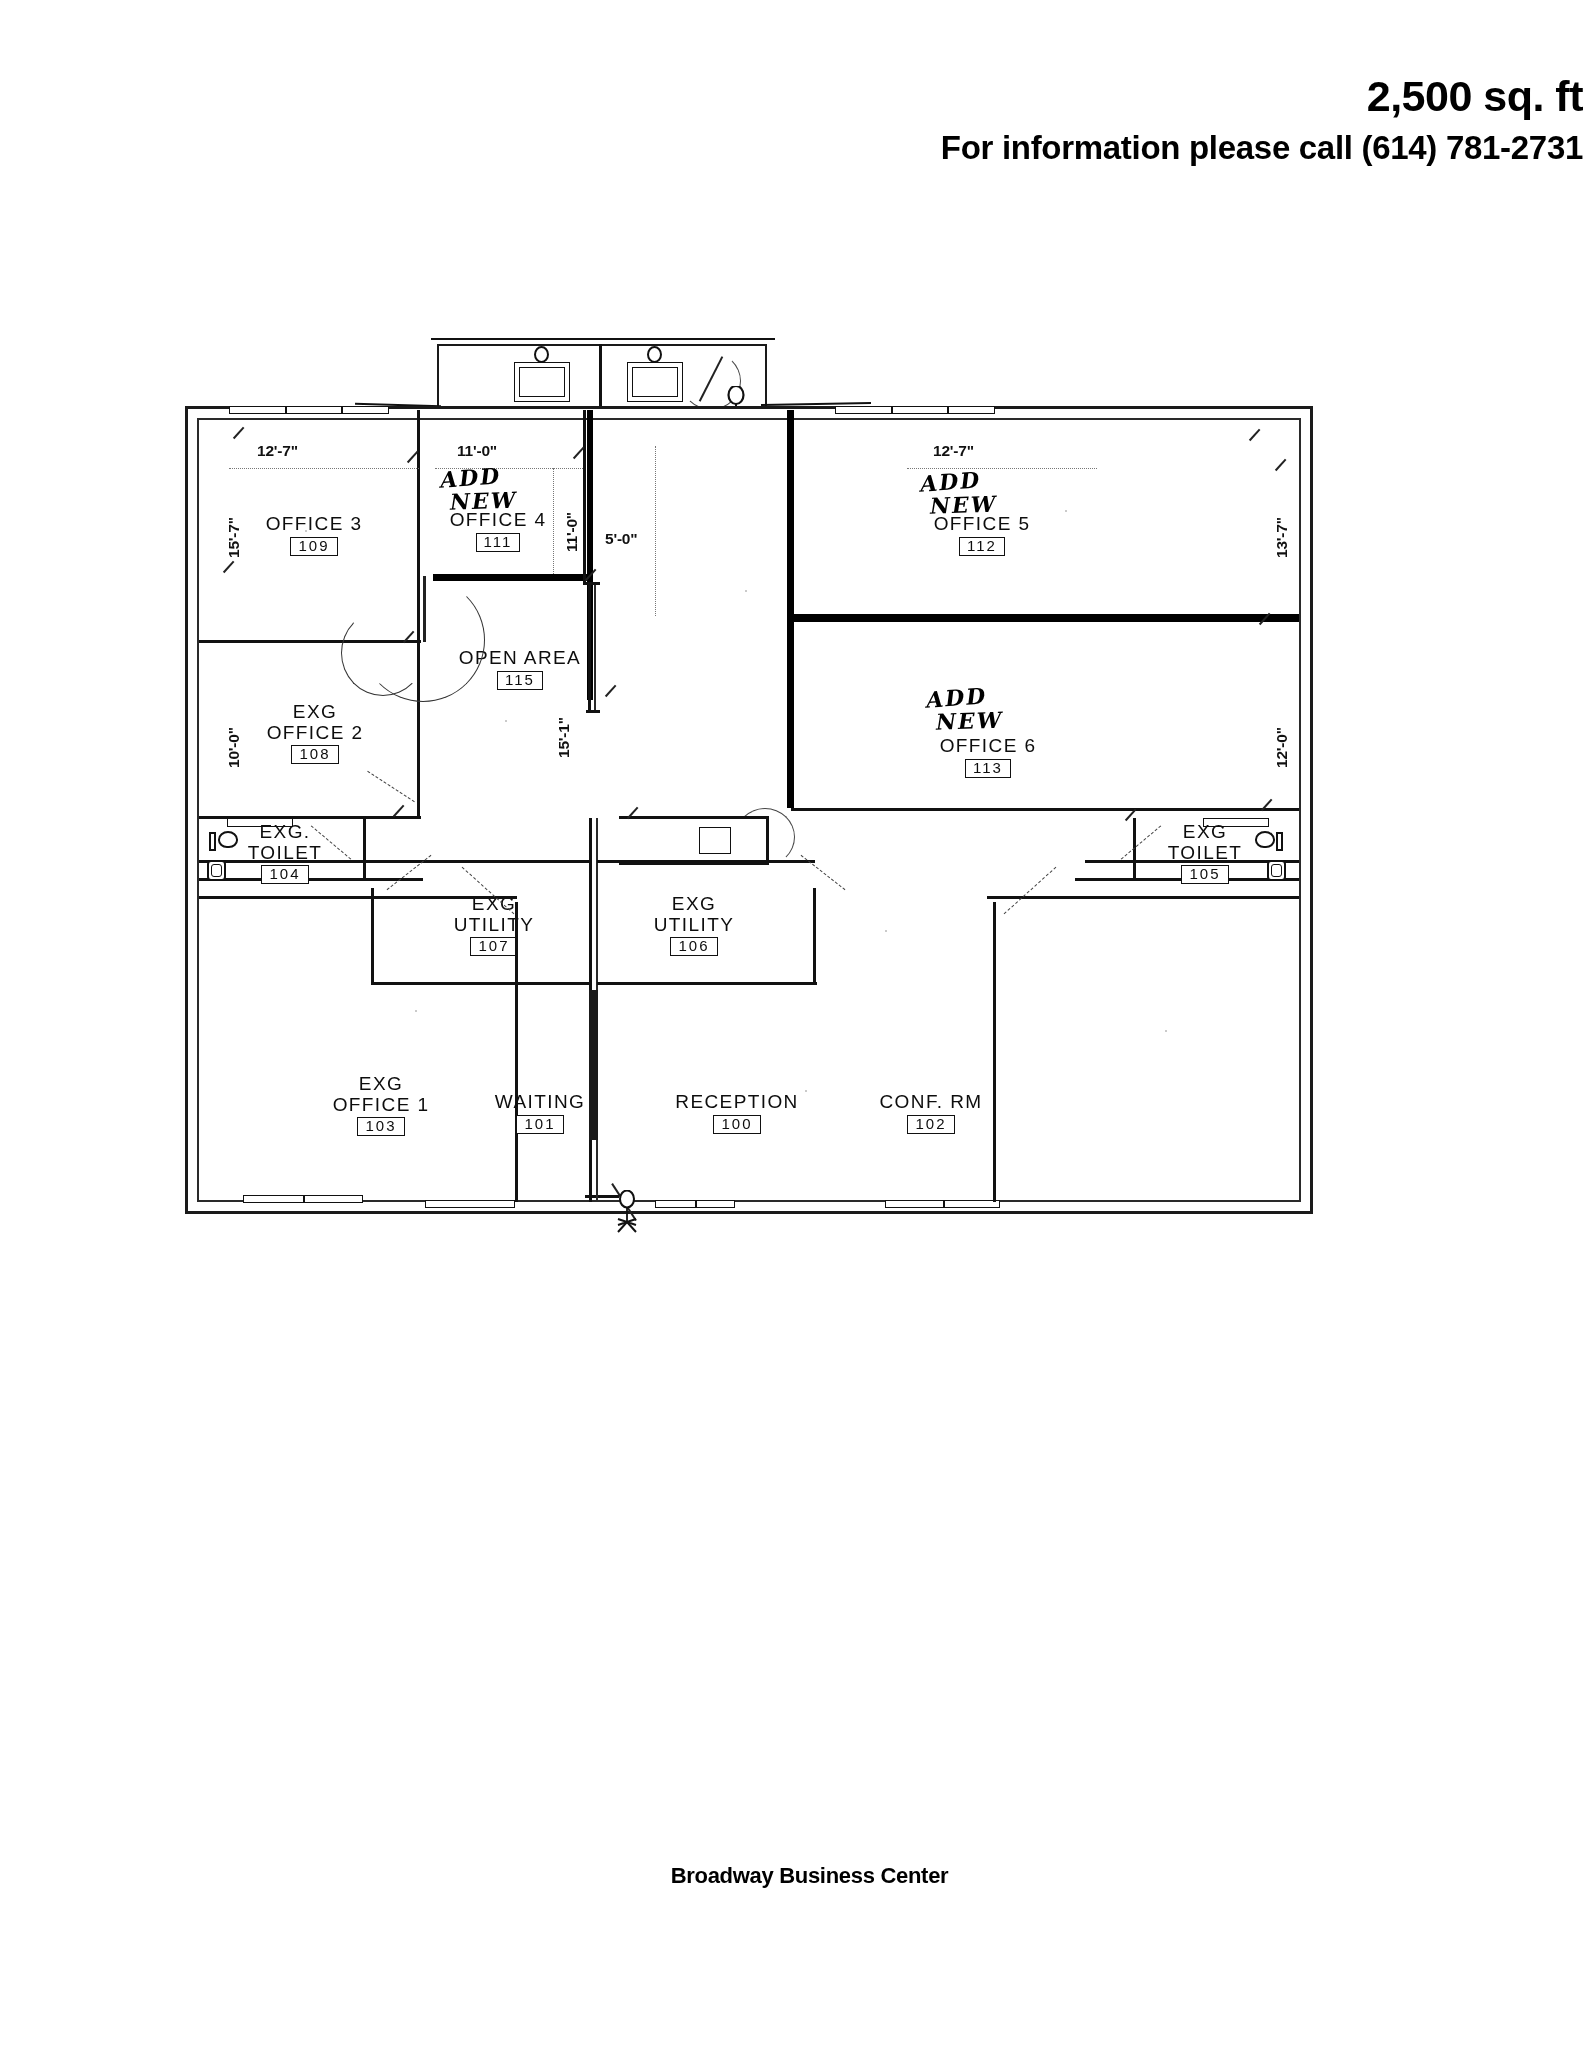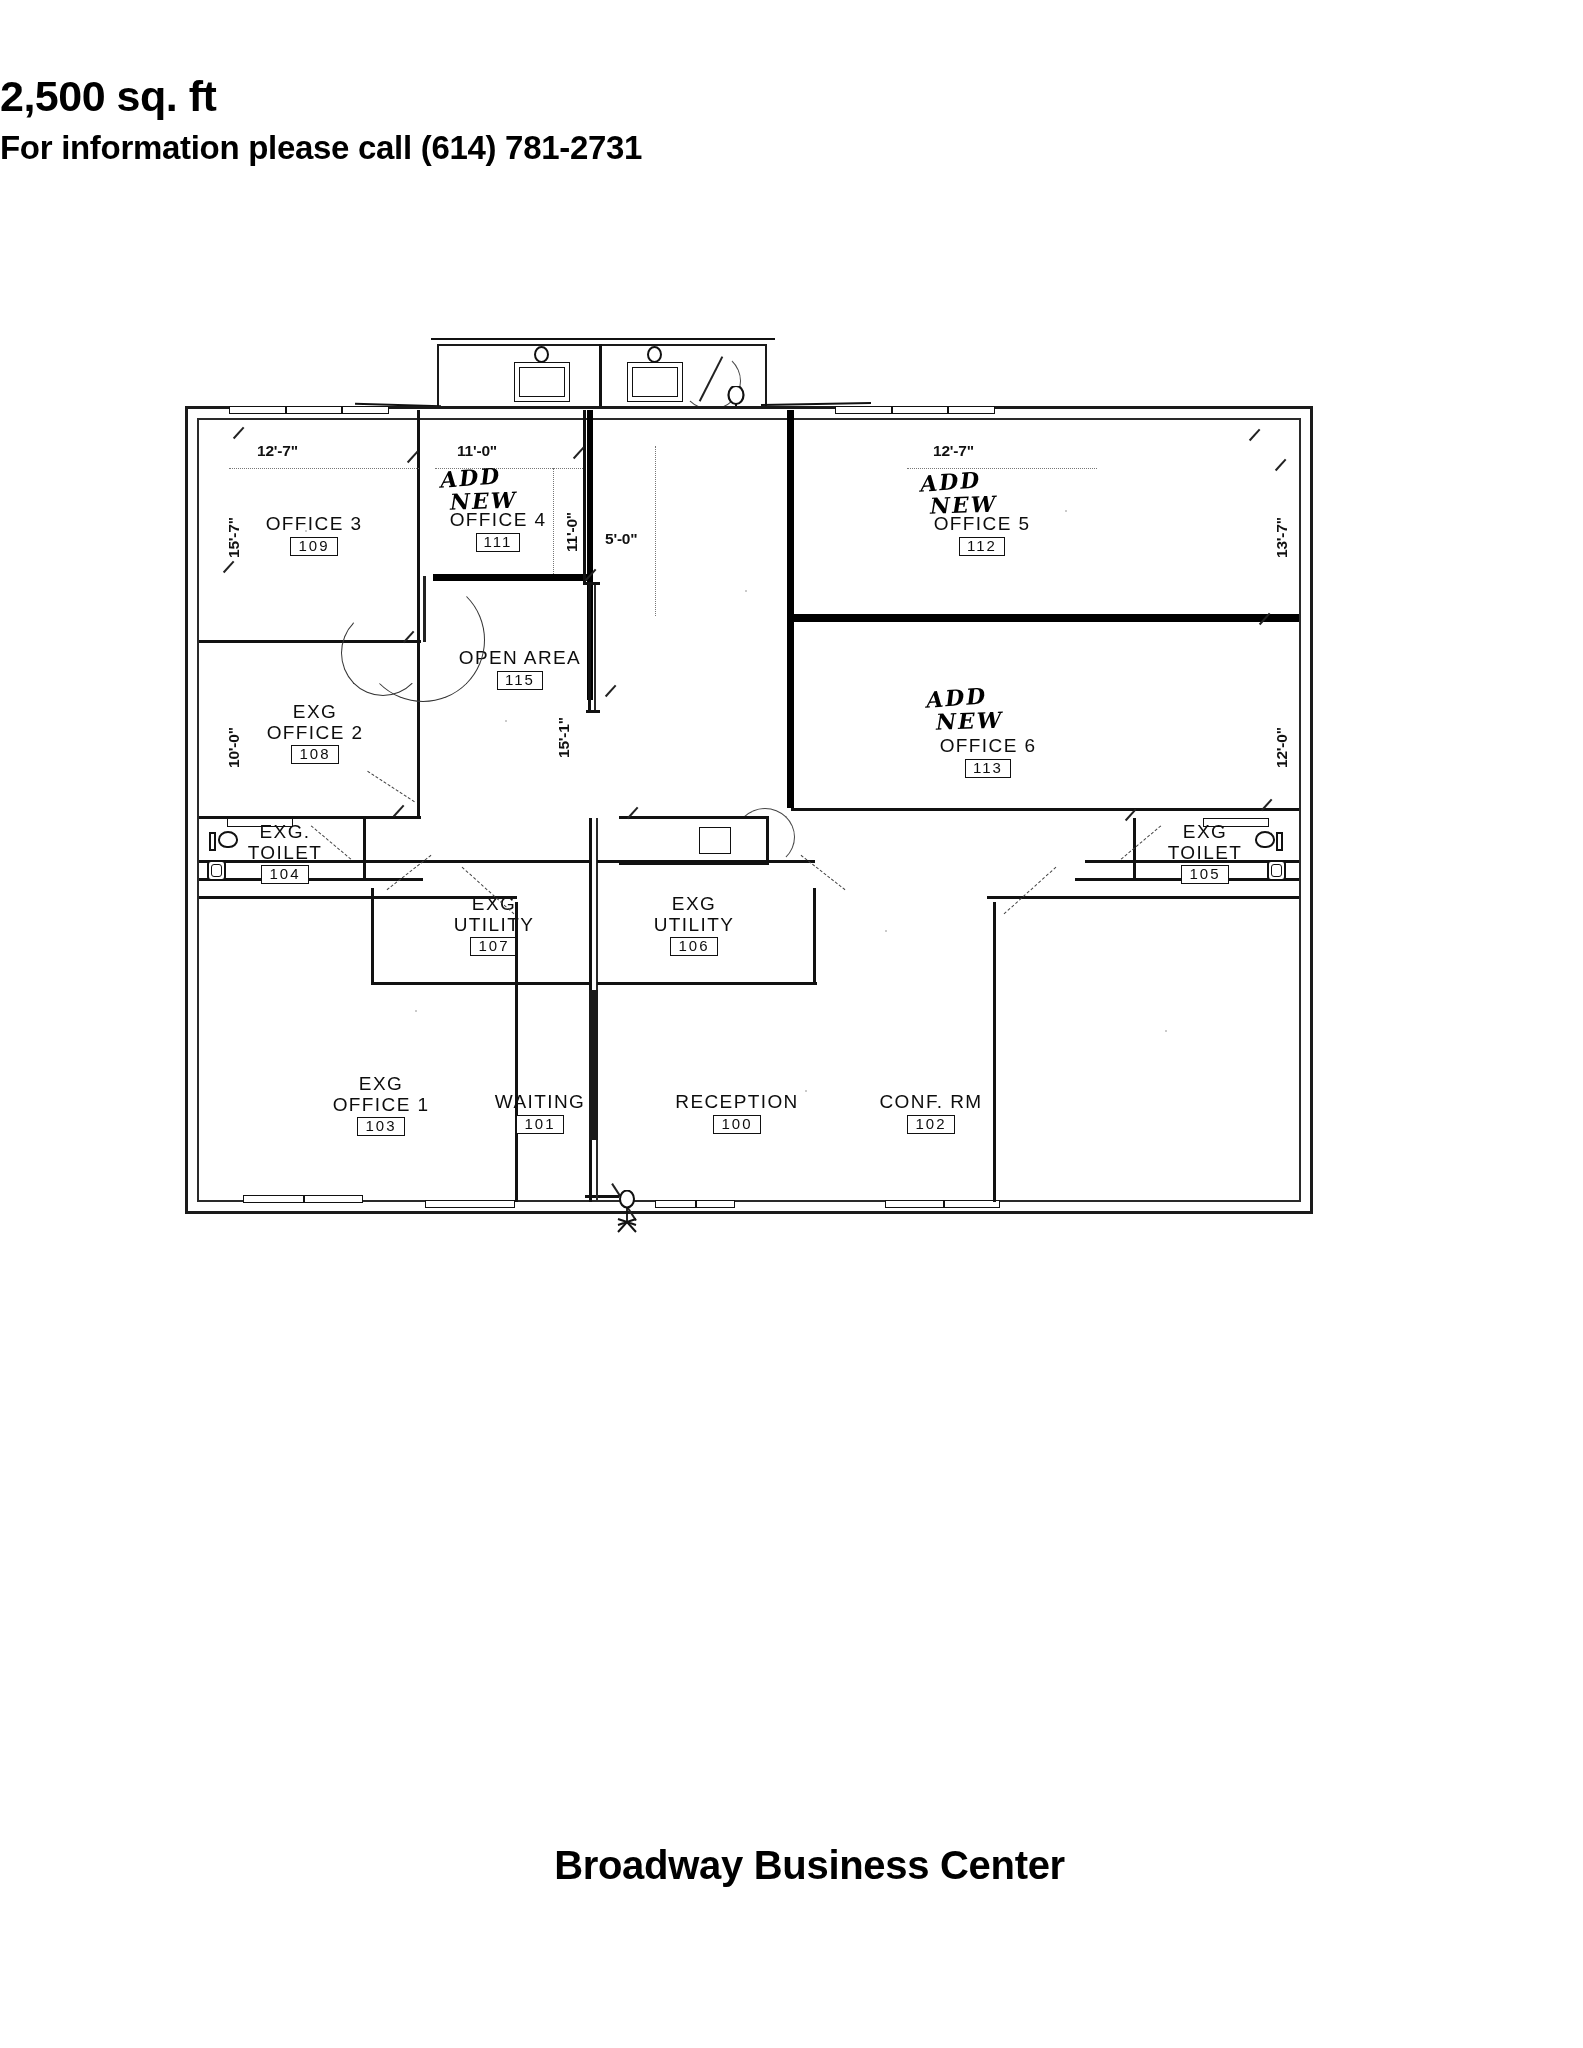--- a/index.html
+++ b/index.html
@@ -13,21 +13,21 @@
     font-family: "Liberation Sans", sans-serif;
     color: #000;
     position: relative;
     overflow: hidden;
   }
 
   
   #header {
     position: absolute;
     top: 0; left: 0; width: 1583px;
-    text-align: left;
+    text-align: right;
   }
   .hdr-sqft {
     font-size: 43px;
     font-weight: bold;
     letter-spacing: -0.5px;
     margin-top: 72px;
     font-family: "Liberation Sans", sans-serif;
   }
   .hdr-cam {
     font-size: 33px;
@@ -43,21 +43,21 @@
   }
 
   
   #footer {
     position: absolute;
     bottom: 0; left: 0; width: 1583px;
     text-align: center;
     padding-bottom: 158px;
   }
   .ftr-line {
-    font-size: 40px;
+    font-size: 22px;
     font-weight: bold;
     line-height: 1.22;
     letter-spacing: -0.3px;
     margin-left: 36px;
   }
 
   
   #plan-wrap {
     position: absolute;
     left: 0; top: 390px;

